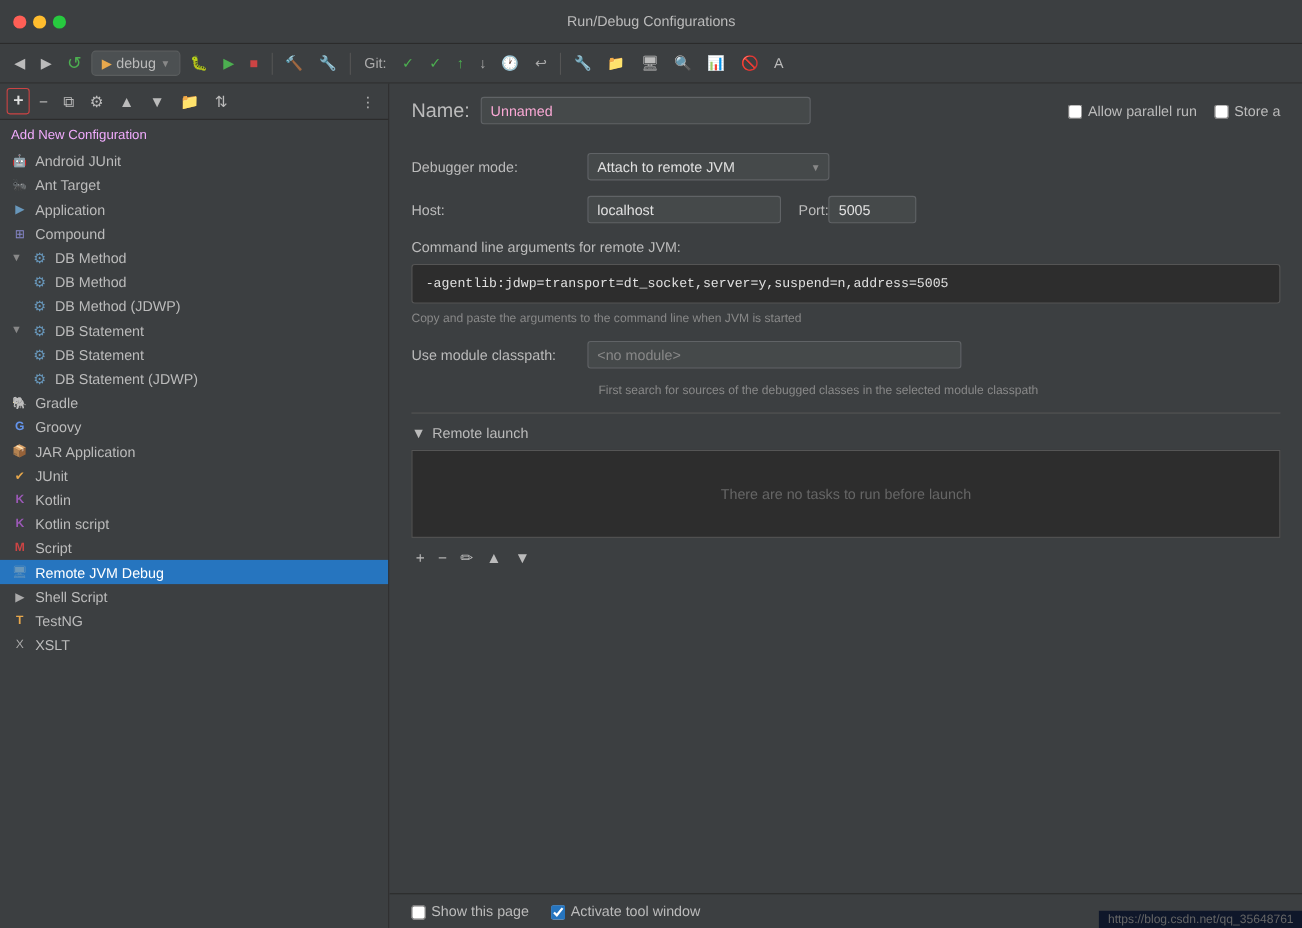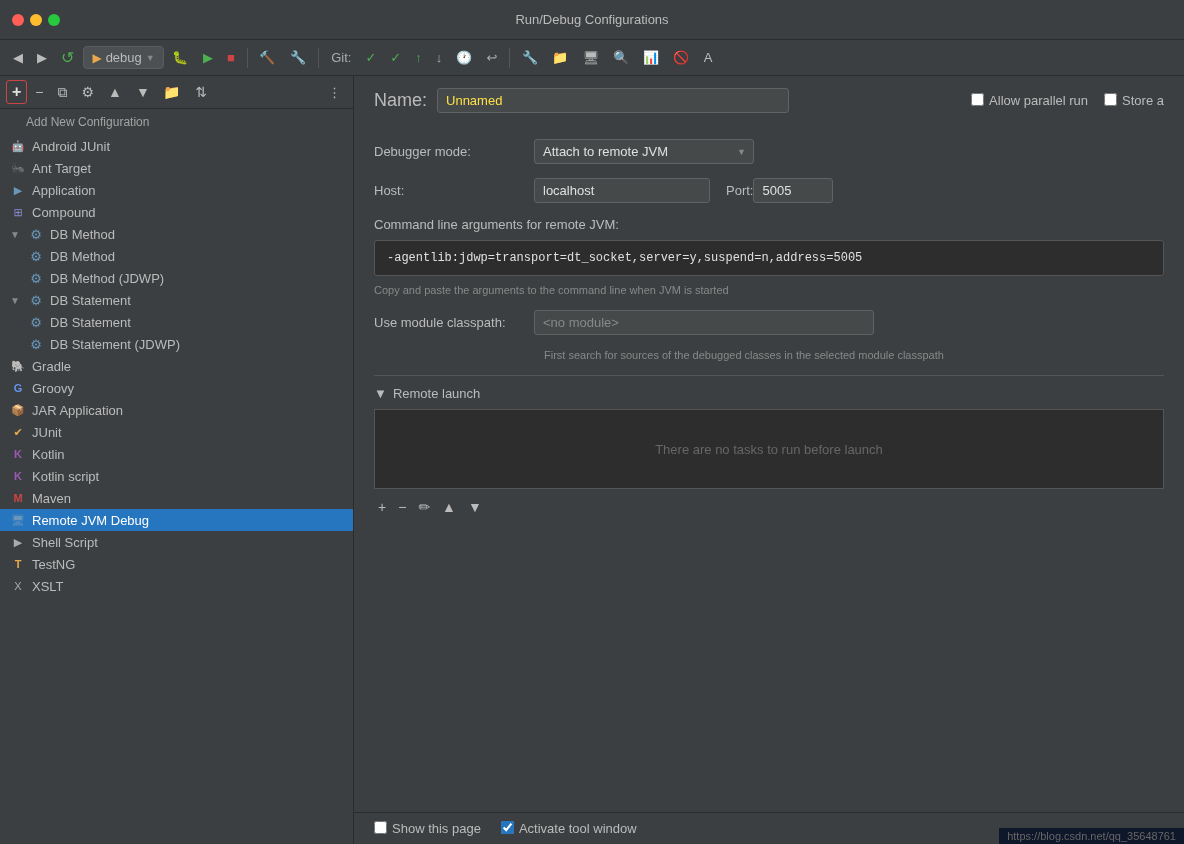--- a/index.html
+++ b/index.html
@@ -121,22 +121,22 @@
       font-size: 16px;
       font-weight: bold;
     }
     .expand-btn {
       margin-left: auto;
       font-size: 13px;
     }
 
     
     .section-header {
-      padding: 6px 26px;
-      color: #a3a3a3;
+      padding: 6px 10px;
+      color: #f0abfc;
       font-size: 12px;
     }
 
     
     .tree-list {
       overflow-y: auto;
       flex: 1;
     }
     .tree-item {
       display: flex;
@@ -185,34 +185,34 @@
     }
     .name-label {
       color: #bbbbbb;
       font-size: 18px;
       min-width: 40px;
     }
     .name-input {
       background: #45494a;
       border: 1px solid #606366;
       border-radius: 3px;
-      color: #fde047;
+      color: #f9a8d4;
       padding: 4px 8px;
       font-size: 13px;
-      width: 352px;
+      width: 300px;
     }
     .name-row-right {
       display: flex;
       align-items: center;
       gap: 16px;
       margin-left: auto;
     }
     .checkbox-label {
       display: flex;
-      align-items: flex-start;
+      align-items: flex-end;
       gap: 5px;
       color: #bbbbbb;
       font-size: 13px;
     }
     input[type=checkbox] {
       accent-color: #2675BF;
     }
 
     
     .tabs {
@@ -526,21 +526,21 @@
         <span>Kotlin</span>
       </div>
 
       <div class="tree-item">
         <span class="tree-icon" style="color:#9b59b6; font-weight:bold;">K</span>
         <span>Kotlin script</span>
       </div>
 
       <div class="tree-item">
         <span class="tree-icon" style="color:#cc4444; font-weight:bold; font-size:11px;">M</span>
-        <span>Maven</span>
+        <span>Script</span>
       </div>
 
       <div class="tree-item selected">
         <span class="tree-icon" style="color:#6897bb;">🖥</span>
         <span>Remote JVM Debug</span>
       </div>
 
       <div class="tree-item">
         <span class="tree-icon" style="color:#aaa;">▶</span>
         <span>Shell Script</span>

